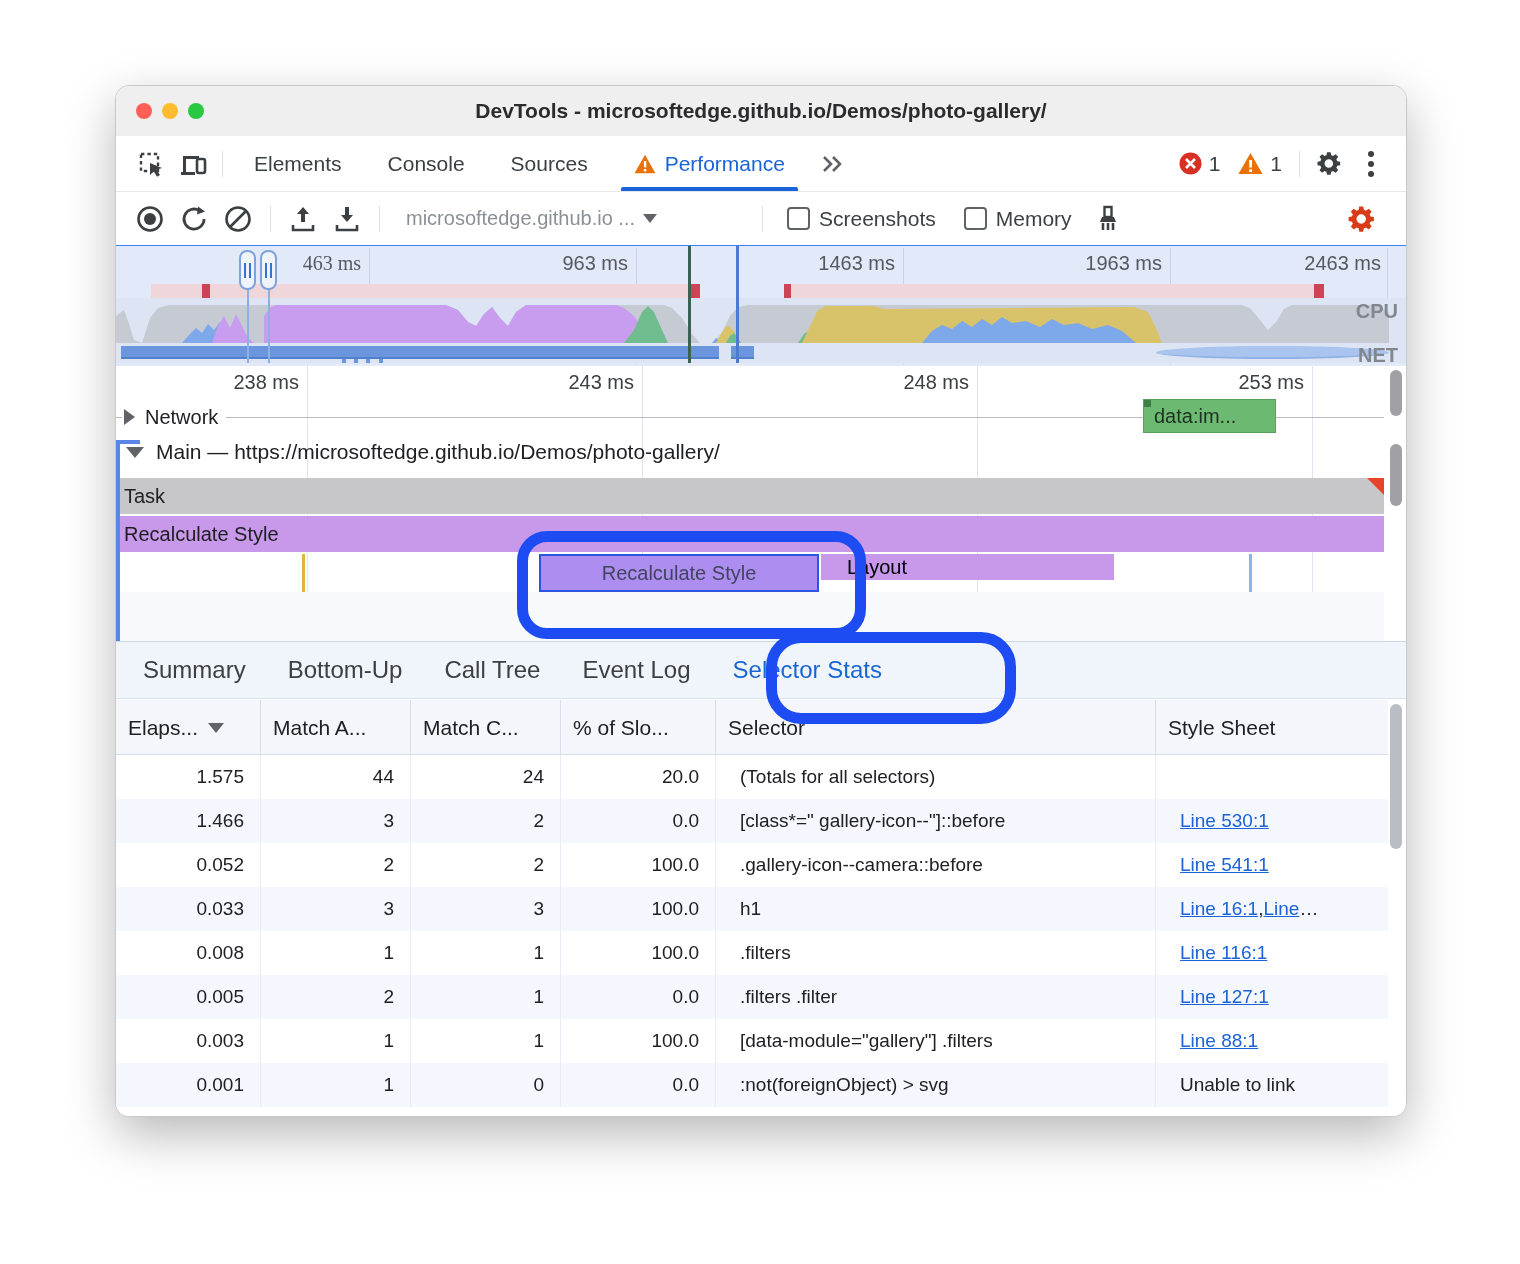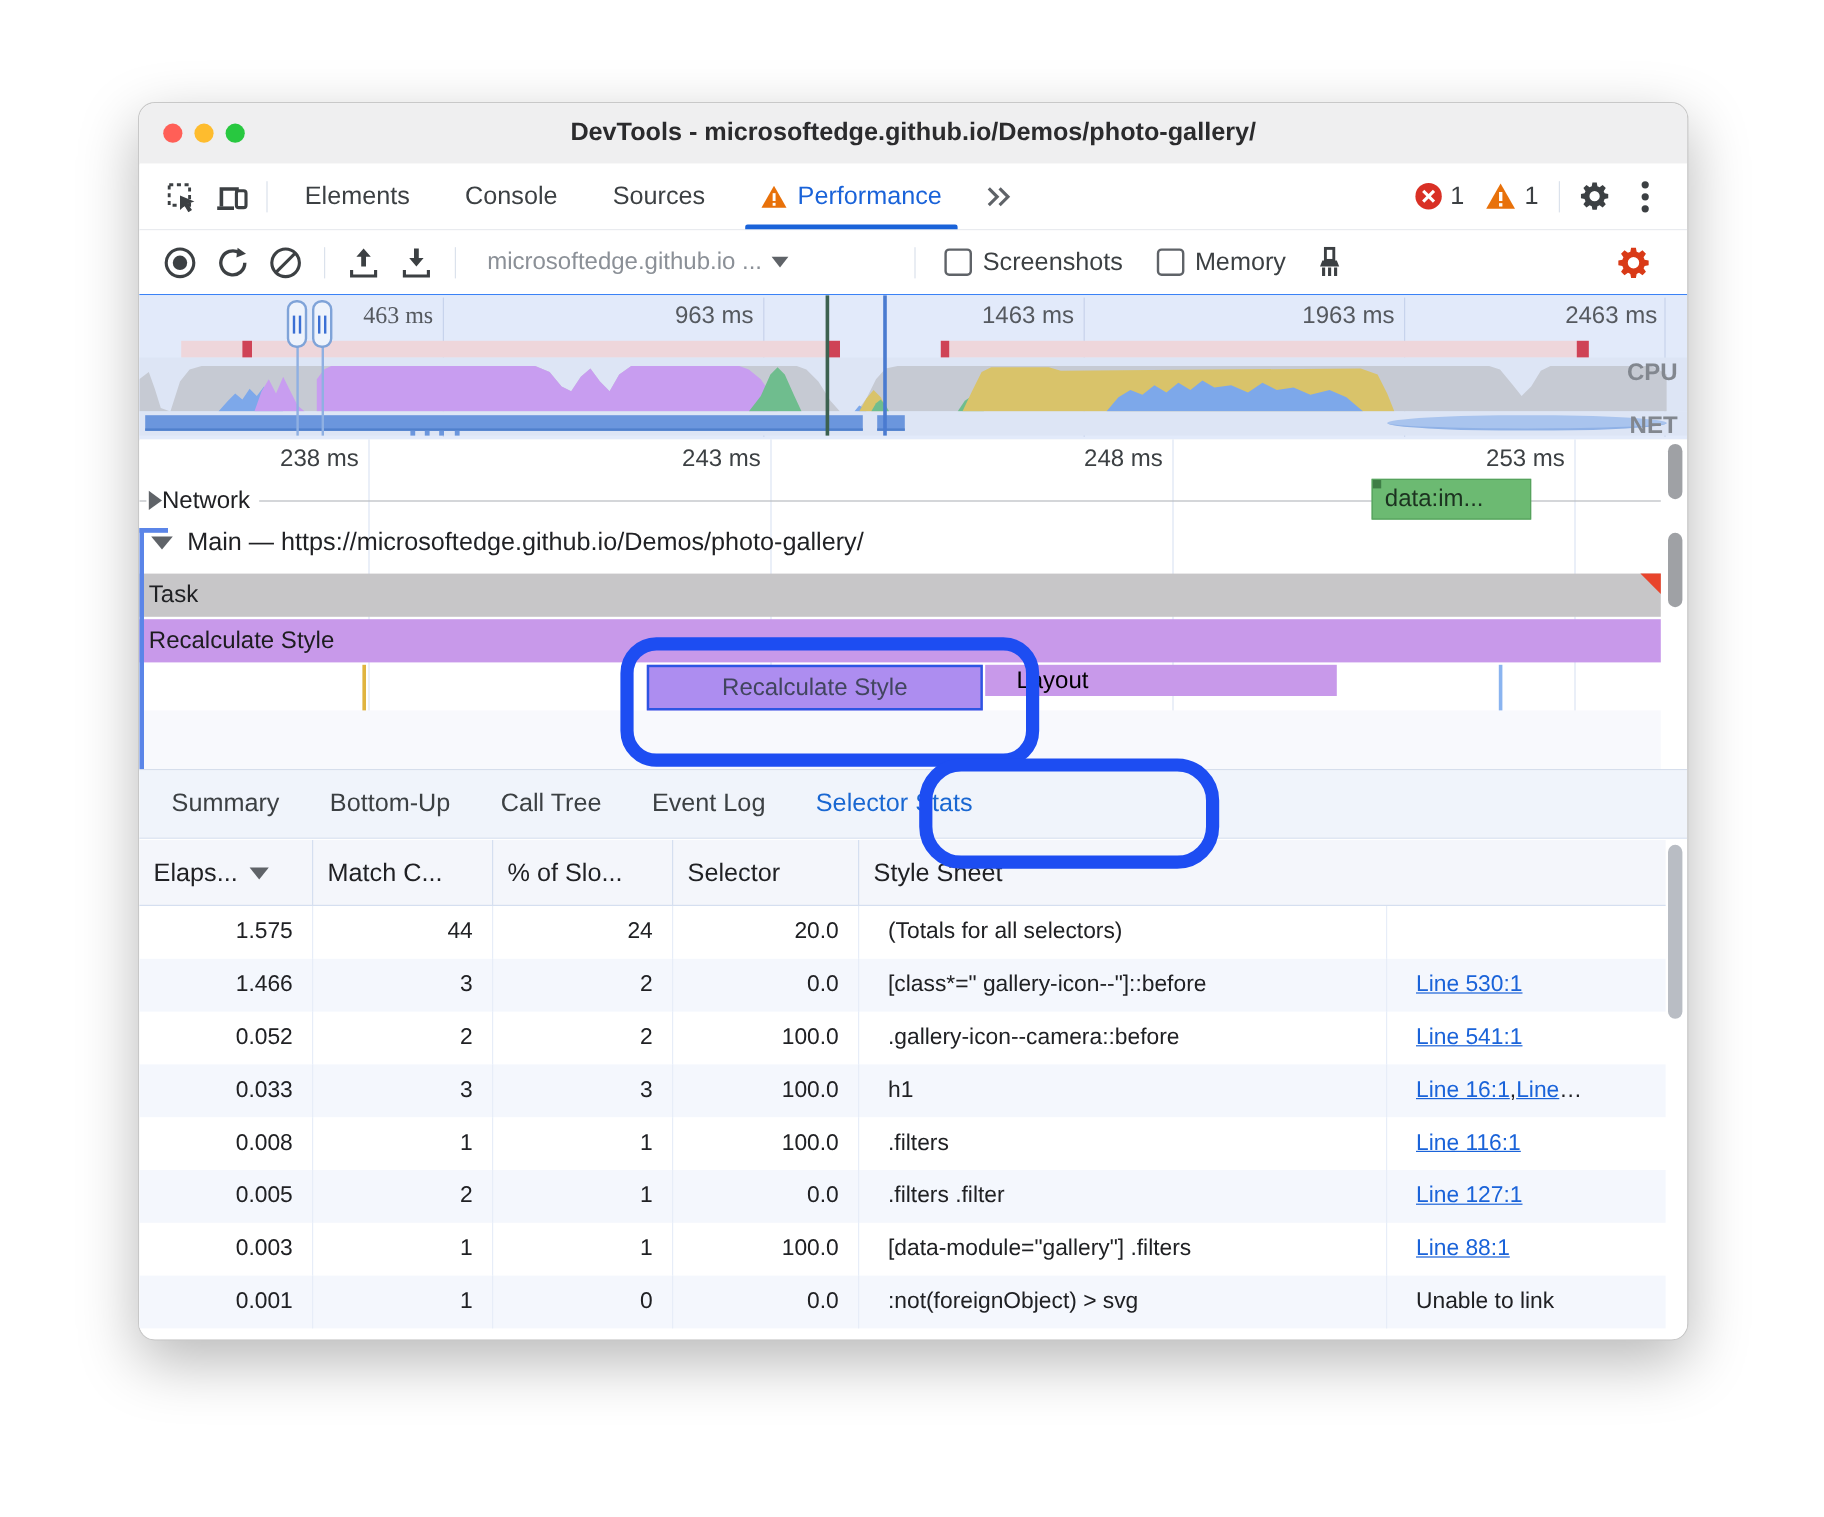--- a/index.html
+++ b/index.html
@@ -55,21 +55,21 @@
   .sel-line{position:absolute;top:42px;width:2px;height:75px;background:#8fb0e2;z-index:4;}
   .vline{position:absolute;top:0;width:3px;height:117px;z-index:6;}
 
   
   .detail{position:absolute;left:0;top:280px;width:100%;height:275px;background:#fff;overflow:hidden;}
   .dt-grid{position:absolute;top:0;width:1px;height:275px;background:#dde5f3;}
   .dt-tick{position:absolute;top:5px;width:150px;text-align:right;font-size:20px;color:#3c4043;z-index:2;}
   .net-row-line{position:absolute;left:0;top:51px;width:1268px;height:1px;background:#b8bbc1;}
   .tri-right{width:0;height:0;border-top:8px solid transparent;border-bottom:8px solid transparent;border-left:11px solid #5f6368;}
   .tri-down{width:0;height:0;border-left:9px solid transparent;border-right:9px solid transparent;border-top:11px solid #5f6368;}
-  .net-row-label{position:absolute;left:6px;top:36px;display:flex;align-items:center;background:#fff;
+  .net-row-label{position:absolute;left:6px;top:36px;display:flex;align-items:center;gap:10px;background:#fff;
     padding:0 8px 0 2px;font-size:20px;color:#202124;height:30px;z-index:3;}
   .net-request{position:absolute;top:33px;height:34px;background:#6cba72;border:1px solid #56a25d;box-sizing:border-box;
     color:#1c3220;font-size:20px;display:flex;align-items:center;padding-left:10px;z-index:3;}
   .net-request::before{content:"";position:absolute;left:0;top:0;width:7px;height:7px;background:#3f7d46;}
   .main-header{position:absolute;left:10px;top:74px;display:flex;align-items:center;gap:12px;font-size:21px;color:#202124;z-index:3;}
   .main-bracket-v{position:absolute;left:0;top:74px;width:4px;height:201px;background:#5b85e8;z-index:4;}
   .main-bracket-h{position:absolute;left:0;top:74px;width:24px;height:4px;background:#5b85e8;z-index:4;}
   .bar{position:absolute;left:0;box-sizing:border-box;display:flex;align-items:center;font-size:20px;z-index:2;}
   .bar-task{top:112px;height:36px;width:1268px;background:#c7c6c8;color:#202124;padding-left:8px;}
   .task-corner{position:absolute;right:0;top:0;width:0;height:0;border-top:17px solid #e8442c;border-left:17px solid transparent;}
@@ -78,21 +78,21 @@
   .sel-block{position:absolute;top:188px;height:38px;background:#ad8df0;border:2px solid #2d55e3;box-sizing:border-box;
     display:flex;align-items:center;justify-content:center;font-size:20px;color:#41455e;z-index:3;}
   .flame-tick{position:absolute;top:188px;width:3px;height:38px;z-index:2;}
   .flame-empty{position:absolute;left:0;top:226px;width:1268px;height:49px;background:#f8f9fd;}
   .dt-scroll{position:absolute;right:4px;width:12px;border-radius:6px;background:#9fa1a5;z-index:6;}
 
   
   .bottom{position:absolute;left:0;top:555px;width:100%;height:475px;background:#fff;border-top:1px solid #cdd6e8;}
   .btabs{position:absolute;left:0;top:0;width:100%;height:57px;background:#f0f4fb;border-bottom:1px solid #dbe3f0;
     display:flex;align-items:center;padding-left:6px;box-sizing:border-box;}
-  .btab{padding:0 21px;font-size:21px;color:#3c4043;}
+  .btab{padding:0 21px;font-size:24px;color:#3c4043;}
   .btab.active{color:#1967d2;}
   .grid-cols{display:grid;grid-template-columns:145px 150px 150px 155px 440px 1fr;}
   .thead{position:absolute;left:0;top:58px;width:1272px;height:55px;background:#f4f6fb;border-bottom:1px solid #d5dff0;
     box-sizing:border-box;}
   .th{display:flex;align-items:center;font-size:21px;color:#202124;padding:0 12px;border-right:1px solid #d5dff0;
     height:55px;box-sizing:border-box;gap:10px;}
   .th:last-child{border-right:none;}
   .sort-tri{width:0;height:0;border-left:8px solid transparent;border-right:8px solid transparent;border-top:10px solid #5f6368;}
   .tbody{position:absolute;left:0;top:113px;width:1272px;}
   .trow{height:44px;}
@@ -375,20 +375,23 @@
           <div class="btab">Event Log</div>
           <div class="btab active">Selector Stats</div>
         </div>
 
     <div class="thead grid-cols" id="table-head">
           <div class="th">
             <span>Elaps...</span>
             <span class="sort-tri"></span>
           </div>
           <div class="th">
+            <span>Match A...</span>
+          </div>
+          <div class="th">
             <span>Match C...</span>
           </div>
           <div class="th">
             <span>% of Slo...</span>
           </div>
           <div class="th">
             <span>Selector</span>
           </div>
           <div class="th">
             <span>Style Sheet</span>

